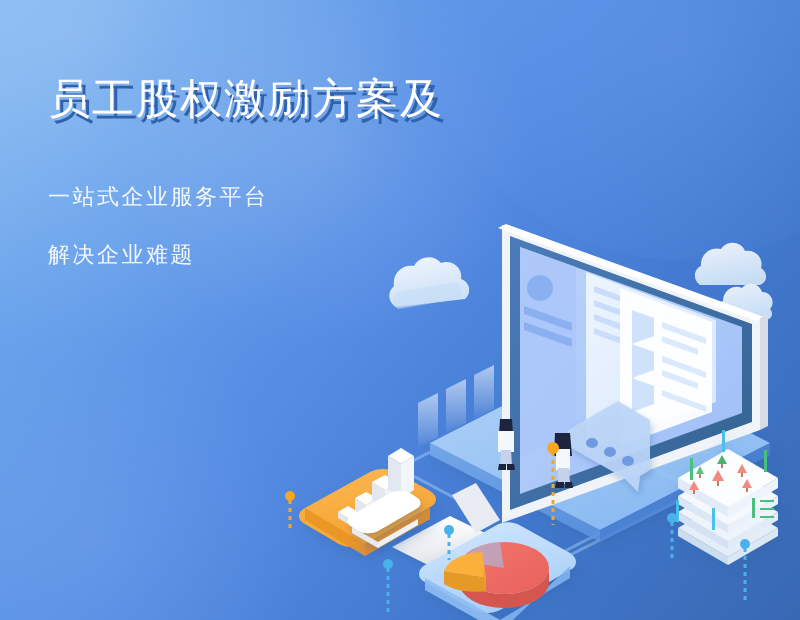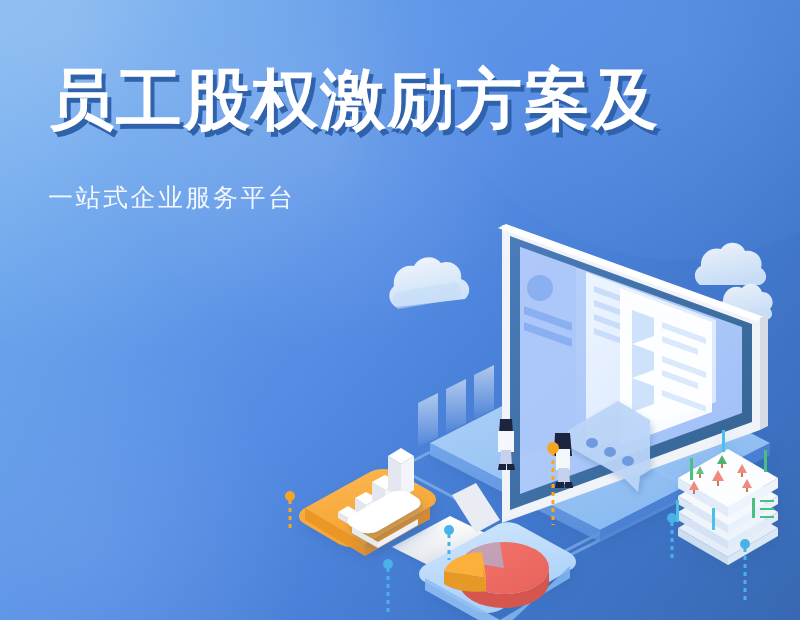--- a/index.html
+++ b/index.html
@@ -19,28 +19,28 @@
     background:radial-gradient(circle at 50% 50%,rgba(255,255,255,.10),rgba(255,255,255,0) 68%);}
   .blob-c{left:420px;top:-260px;width:520px;height:520px;
     background:radial-gradient(circle at 50% 60%,rgba(120,170,240,.25),rgba(120,170,240,0) 70%);}
   .blob-d{left:-120px;top:330px;width:430px;height:430px;
     background:radial-gradient(circle at 50% 50%,rgba(255,255,255,.07),rgba(255,255,255,0) 70%);}
 
   
   #copy{position:absolute;left:48px;top:62px;width:740px;}
   .title-line{
     color:#ffffff;
-    font-size:66px;line-height:74px;font-weight:700;
+    font-size:42px;line-height:74px;font-weight:400;
     letter-spacing:2px;
     text-shadow:4px 5px 0 #2f62ab;
     white-space:nowrap;
   }
   #sub{margin-top:46px;}
   .sub-line{
-    color:#f3f7ff;font-size:25px;line-height:30px;
+    color:#f3f7ff;font-size:22px;line-height:30px;
     letter-spacing:2.5px;font-weight:400;
     margin-bottom:28px;white-space:nowrap;
   }
 
   
   #art{position:absolute;left:0;top:0;width:800px;height:620px;}
   #art svg{display:block;}
 </style>
 </head>
 <body>
@@ -347,16 +347,17 @@
         <circle cx="815" cy="520" r="5" fill="#f5a623"></circle>
       </g>
     </g>
   </svg>
   </div>
 
   <div id="copy">
     <div class="title-line">员工股权激励方案及</div>
     <div id="sub">
       <div class="sub-line">一站式企业服务平台</div>
+      <div class="sub-line">解决企业难题</div>
     </div>
   </div>
 
 </div>
 
 </body></html>

